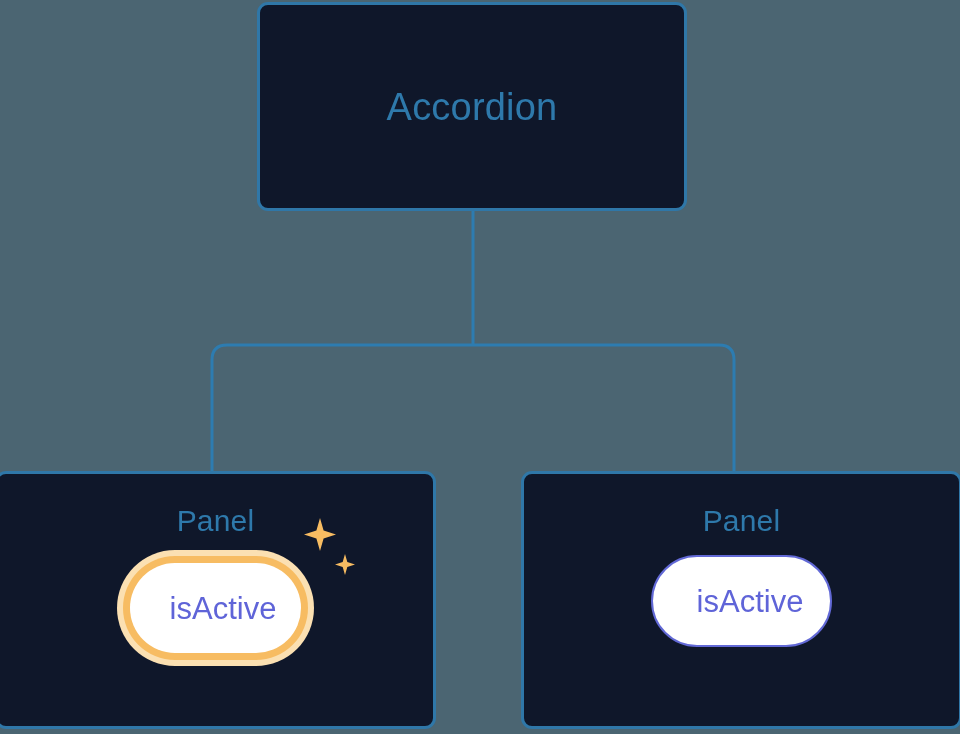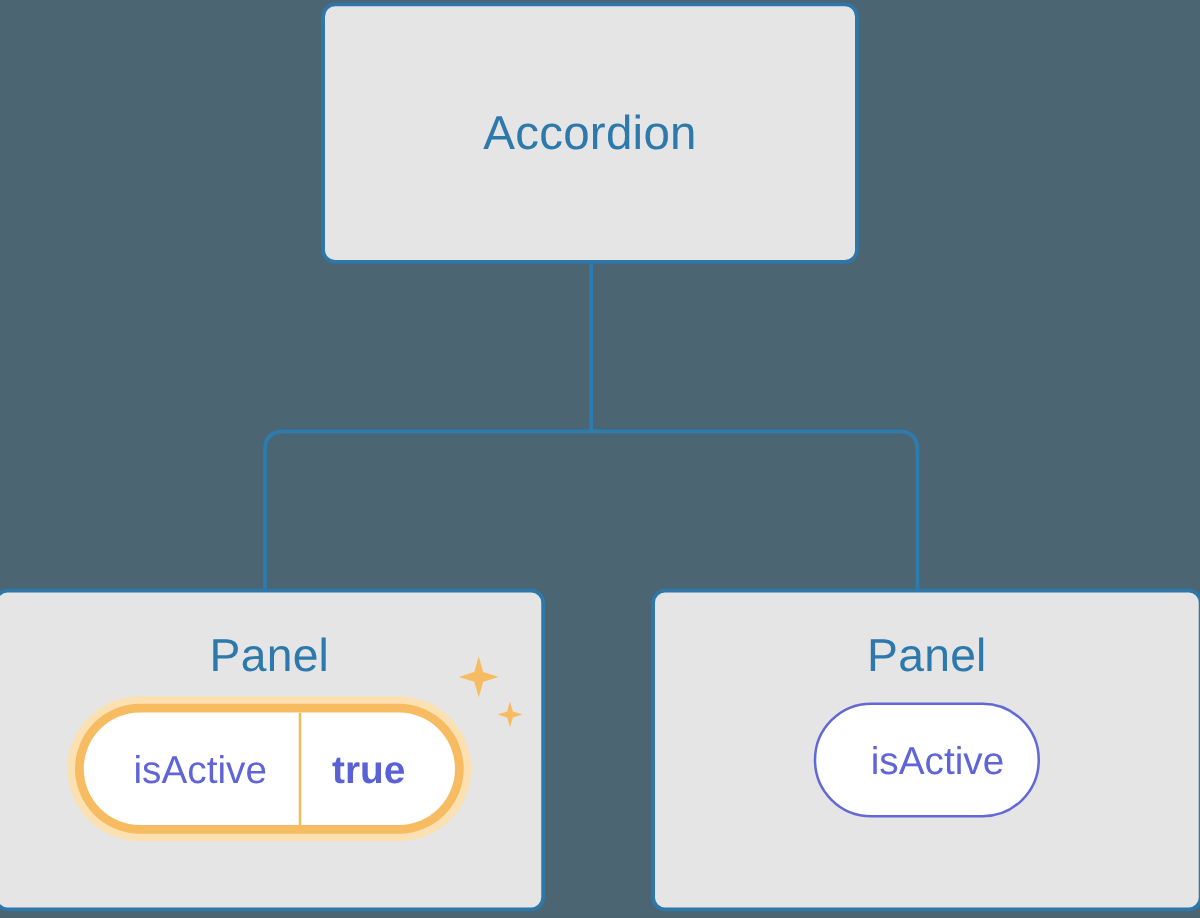--- a/index.html
+++ b/index.html
@@ -29,21 +29,21 @@
     left: 0;
     top: 0;
     width: 960px;
     height: 734px;
     pointer-events: none;
   }
 
   
   .node-card {
     position: absolute;
-    background: #e5e5e5;
+    background: #0f172a;
     border: 3px solid #2f77a8;
     border-radius: 11px;
     display: flex;
     flex-direction: column;
     align-items: center;
   }
 
   .node-root {
     left: 257px;
     top: 2px;
@@ -62,21 +62,21 @@
   }
 
   .node-child {
     top: 471px;
     width: 441px;
     height: 258px;
     padding-top: 32px;
   }
 
   .node-child .node-title {
-    font-size: 37px;
+    font-size: 30px;
   }
 
   .node-left  { left: -5px; }
   .node-right { left: 521px; }
 
   .node-left .node-title  { margin-bottom: 14px; }
   .node-right .node-title { margin-bottom: 19px; }
 
   
   .pill-wrap {
@@ -168,21 +168,20 @@
   </div>
 
   <div class="node-card node-child node-left">
     <div class="node-title">Panel</div>
 
     <div class="pill-wrap">
       <div class="pill-highlight-outer">
         <div class="pill-highlight-mid">
           <div class="pill-highlight-inner">
             <div class="pill-cell pill-key">isActive</div>
-            <div class="pill-cell pill-value">true</div>
           </div>
         </div>
       </div>
 
       <svg class="sparkles" viewBox="0 0 60 70" width="60" height="70">
         <path class="sparkle-big" d="M20 0 L23.6 12.6 L36 16.5 L23.6 20.4 L20 33 L16.4 20.4 L4 16.5 L16.4 12.6 Z" fill="#f7bc62"></path>
         <path class="sparkle-small" d="M45 36 L47.3 44.1 L55 46.5 L47.3 48.9 L45 57 L42.7 48.9 L35 46.5 L42.7 44.1 Z" fill="#f7bc62"></path>
       </svg>
     </div>
   </div>

